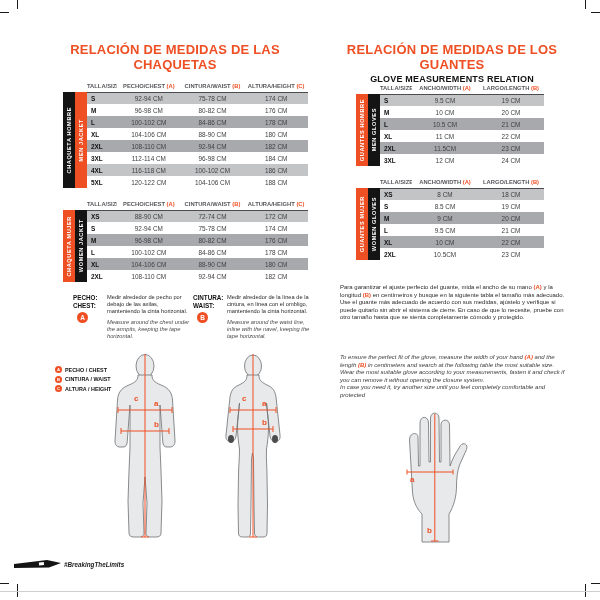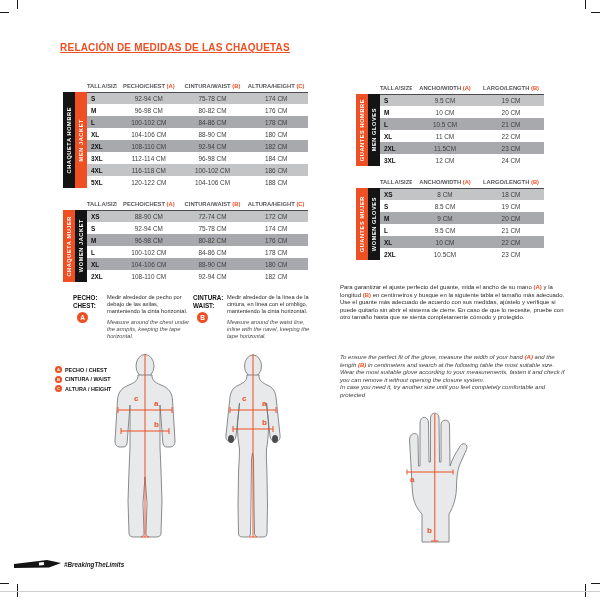--- a/index.html
+++ b/index.html
@@ -11,21 +11,21 @@
   .page{position:relative;width:600px;height:600px;background:#fff;overflow:hidden;
         font-family:"Liberation Sans",sans-serif;color:#111;}
   .abs{position:absolute;}
 
   
   .mark{position:absolute;background:#1a1a1a;}
   .edge-line{position:absolute;left:0;top:591px;width:600px;height:1px;background:#CFCFCF;}
 
   
   .title-block{text-align:center;}
-  .title-es{font-size:10px;font-weight:bold;color:var(--accent);letter-spacing:.2px;text-decoration:underline;}
+  .title-es{font-size:13px;font-weight:bold;color:var(--accent);letter-spacing:.2px;}
   .title-en{font-size:9px;font-weight:bold;color:#111;margin-top:2px;letter-spacing:.2px;}
 
   
   .tbl{display:flex;align-items:stretch;}
   .strips{display:flex;margin-top:12px;}
   .strip{width:12px;display:flex;align-items:center;justify-content:center;}
   .strip.orange{background:var(--accent);}
   .strip.black{background:var(--strip_black);}
   .vlabel{writing-mode:vertical-rl;transform:rotate(180deg);font-size:5.6px;font-weight:bold;
           color:#fff;letter-spacing:.6px;white-space:nowrap;}
@@ -294,20 +294,24 @@
       <line class="o-line" x1="56" y1="53" x2="56" y2="59"></line>
       <line class="o-line" x1="13" y1="75" x2="53" y2="75"></line>
       <line class="o-line" x1="13" y1="72" x2="13" y2="78"></line>
       <line class="o-line" x1="53" y1="72" x2="53" y2="78"></line>
       <text class="o-text" x="22" y="47">c</text>
       <text class="o-text" x="42" y="52">a</text>
       <text class="o-text" x="42" y="71">b</text>
     </g>
   </svg>
 
+  <div class="abs title-block" style="left:338px;top:42px;width:228px">
+    <div class="title-es">RELACIÓN DE MEDIDAS DE LOS GUANTES</div>
+    <div class="title-en">GLOVE MEASUREMENTS RELATION</div>
+  </div>
 
   <div class="abs tbl glove-table" style="left:356px;top:82px">
     <div class="strips">
       <div class="strip orange">
         <span class="vlabel">GUANTES HOMBRE</span>
       </div>
       <div class="strip black">
         <span class="vlabel">MEN GLOVES</span>
       </div>
     </div>

